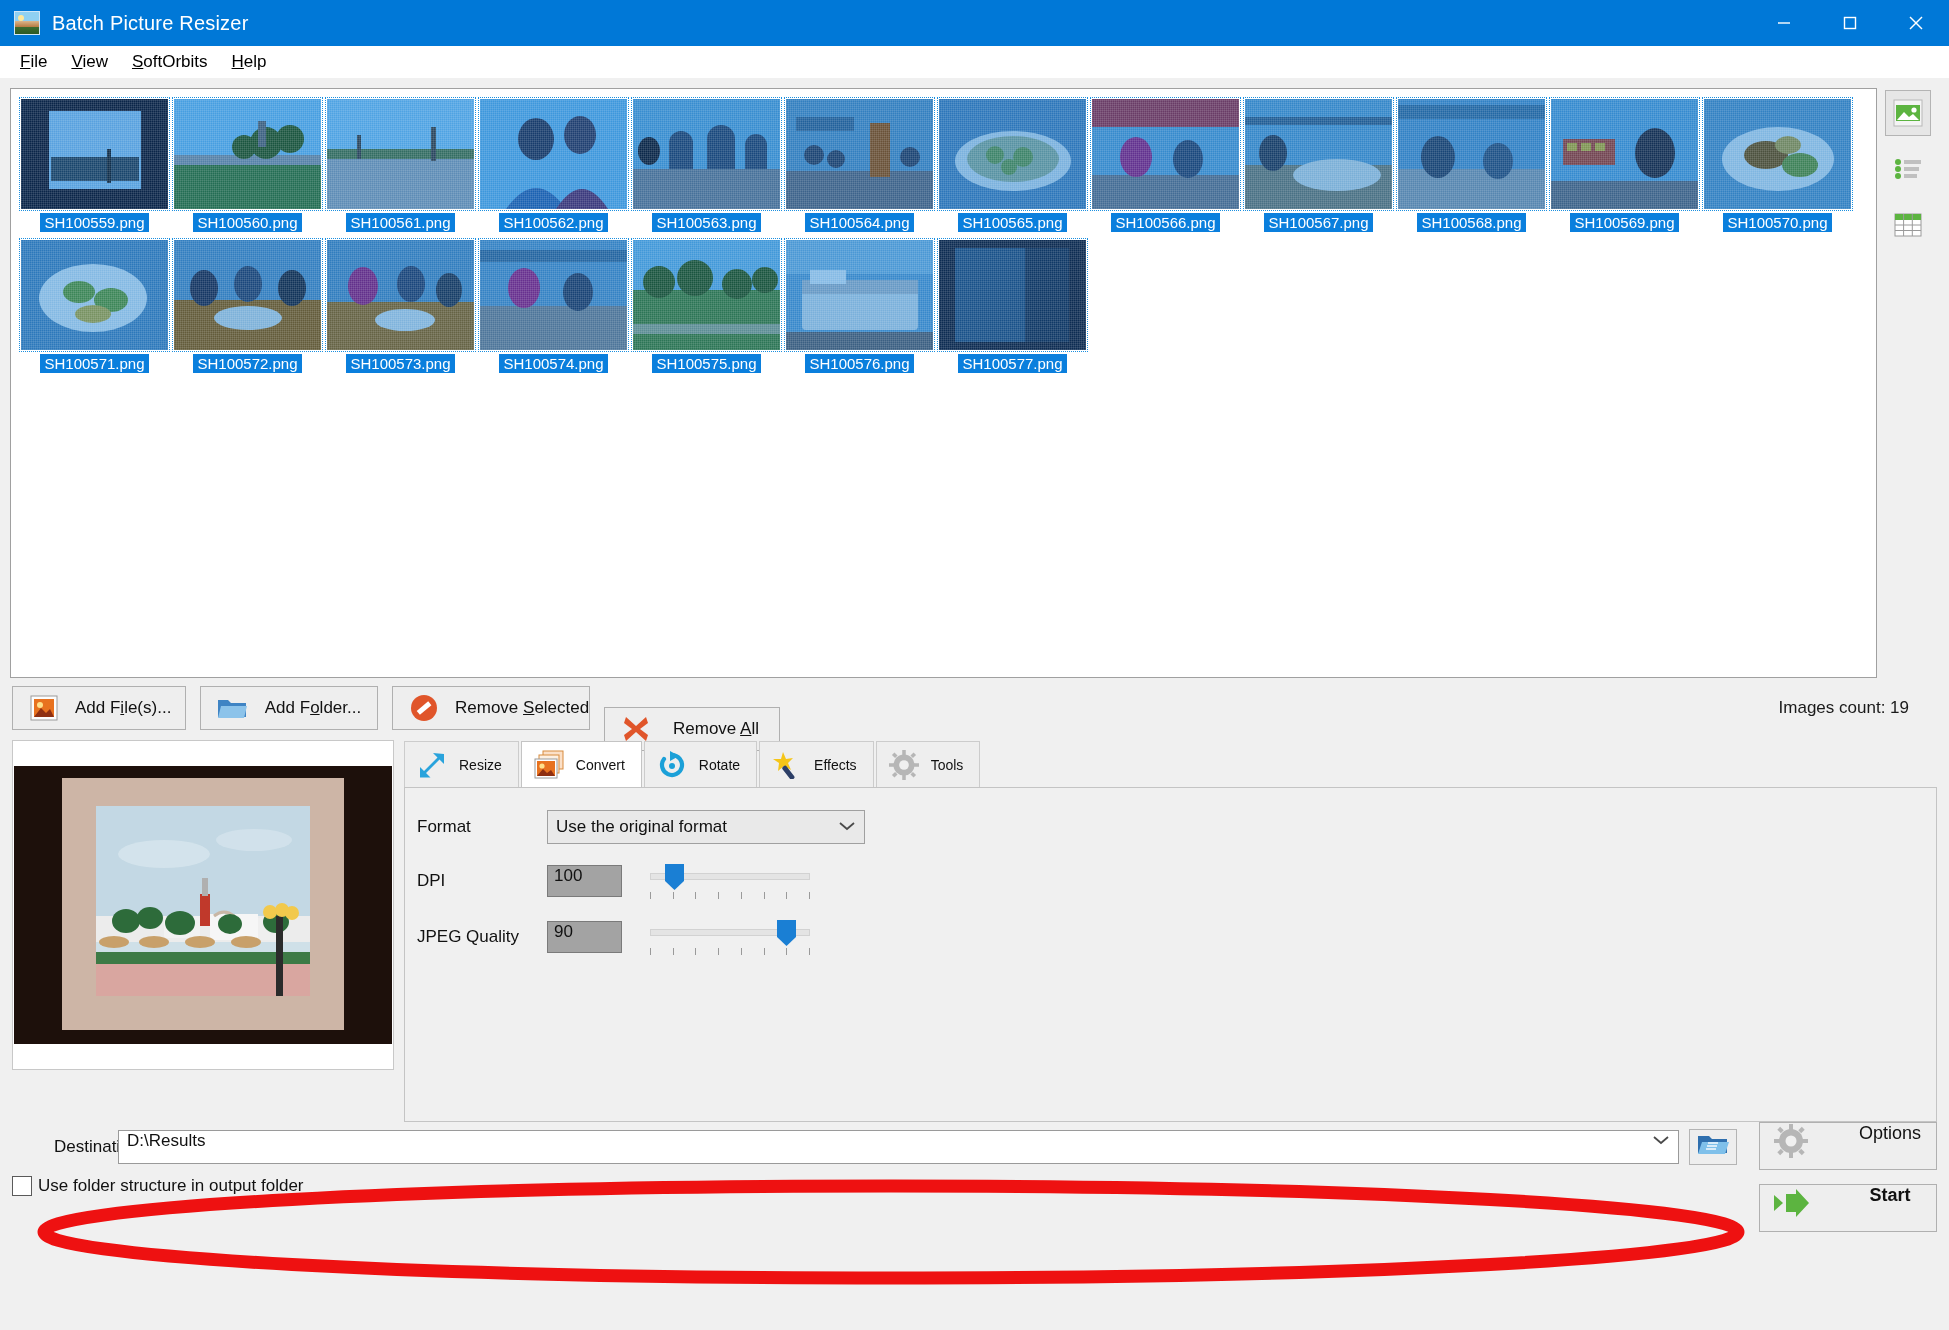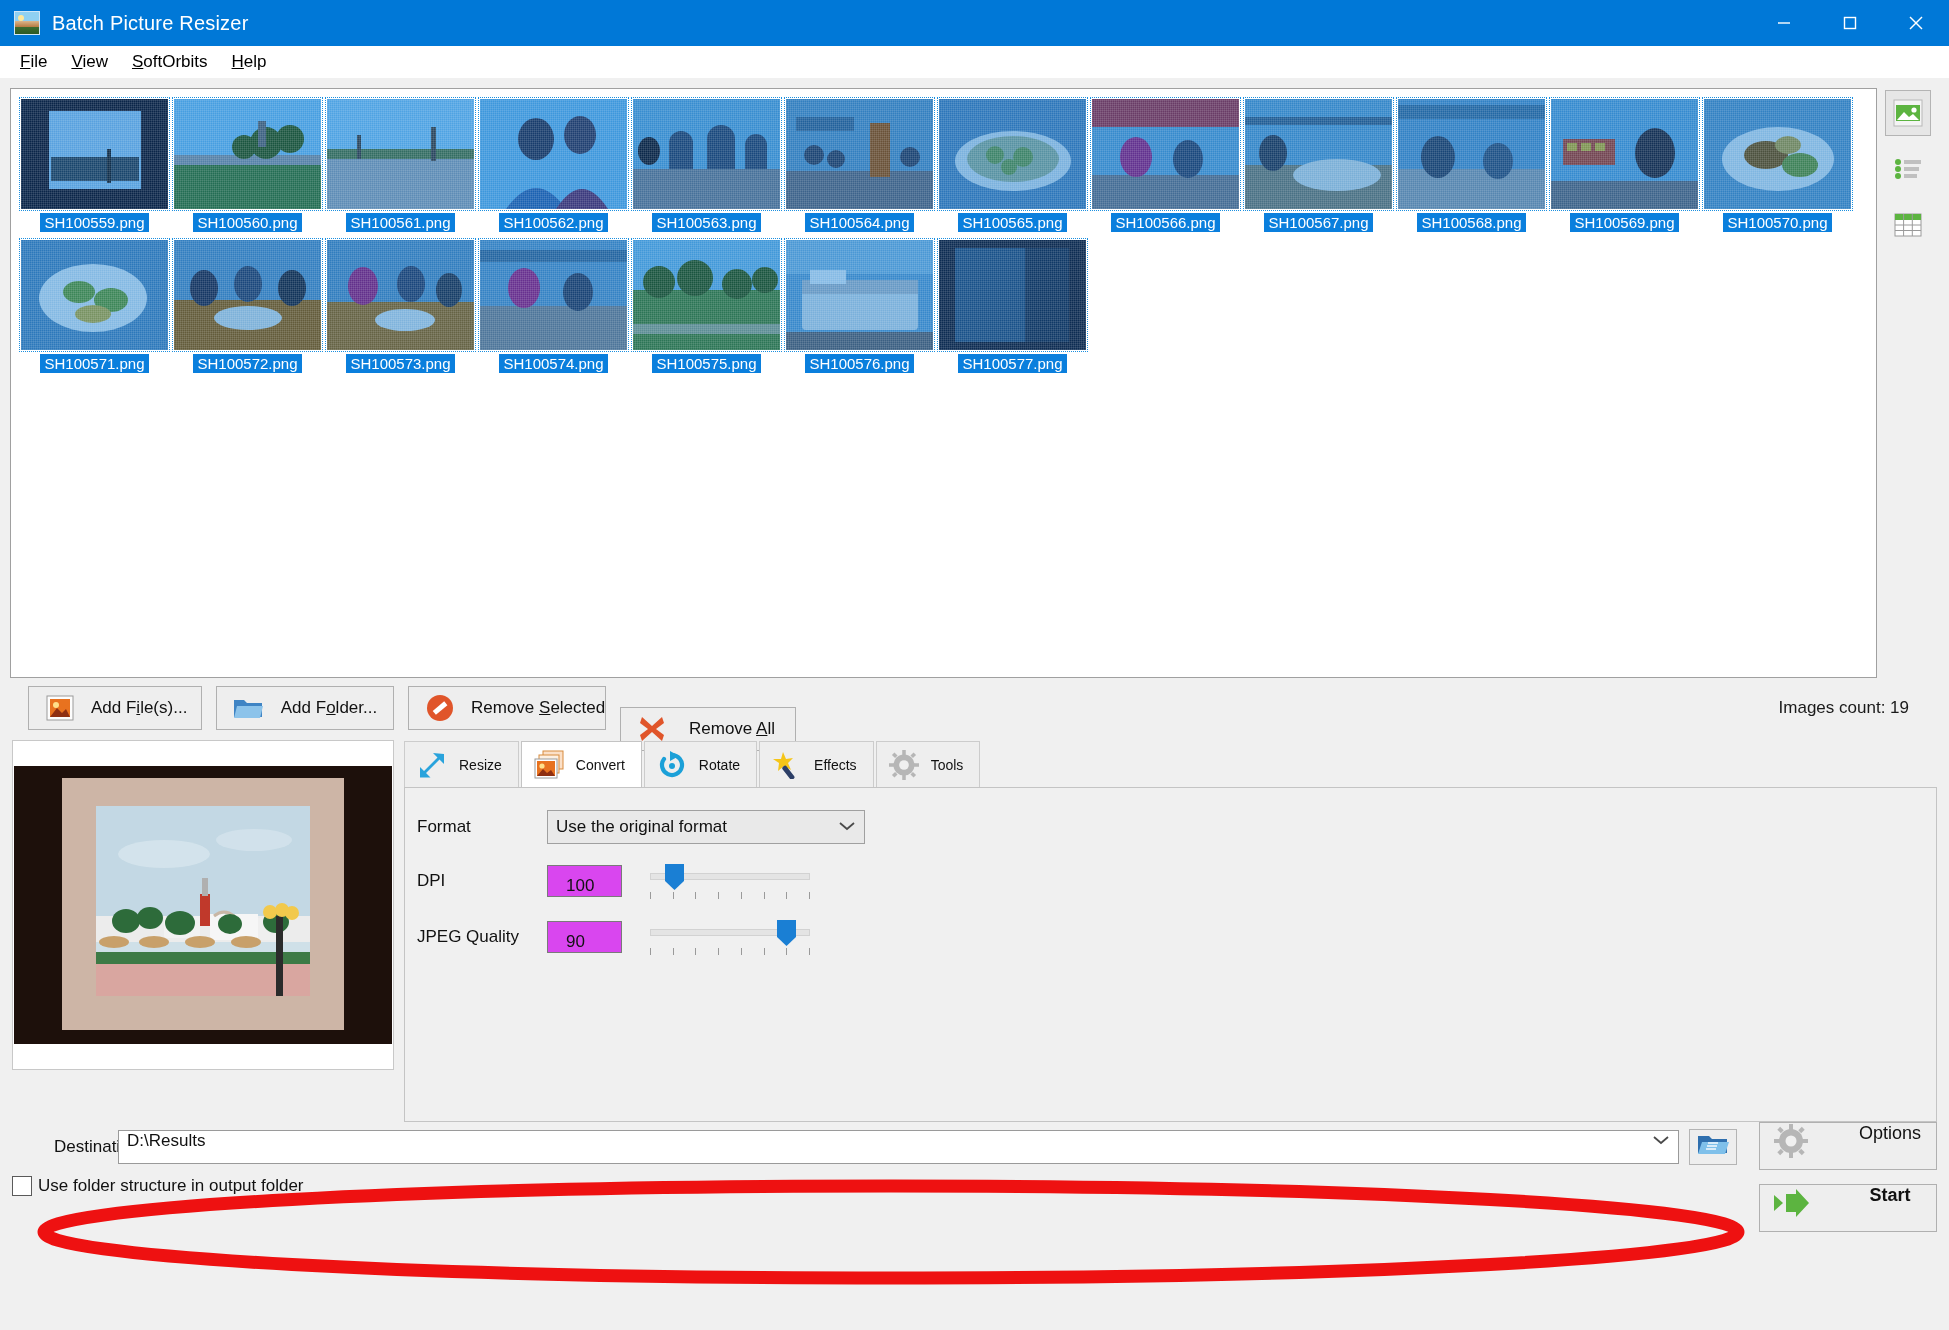--- a/index.html
+++ b/index.html
@@ -142,21 +142,21 @@
     border: 1px solid #b0b0b0;
     display: flex; align-items: center;
     padding: 0 14px;
     margin-right: 14px;
     font-size: 17px; color: #111;
     cursor: default;
   }
   .btn .bicon { width: 34px; height: 32px; margin-right: 14px; flex: 0 0 auto;
                 display:flex; align-items:center; justify-content:center; }
   .btn .blabel { flex: 1 1 auto; text-align: center; white-space: nowrap; }
-  .btn-addfiles { width: 174px; margin-left: 16px; }
+  .btn-addfiles { width: 174px; }
   .btn-addfolder { width: 178px; }
   .btn-removesel { width: 198px; }
   .btn-removeall { width: 176px; margin-top: 42px; }
   .images-count {
     margin-left: auto; font-size: 17px; color: #1a1a1a;
     padding-right: 26px;
   }
 
   
   .lower {
@@ -216,25 +216,25 @@
     background: #e9e9e9;
     border: 1px solid #a0a0a0;
     display: flex; align-items: center;
     padding: 0 8px;
     font-size: 17px; color: #111;
     position: relative;
   }
   .combo .cval { flex: 1 1 auto; white-space: nowrap; overflow: hidden; }
   .numinput {
     width: 75px; height: 32px;
-    background: #d946ef;
+    background: #a3a3a3;
     border: 1px solid #7a7a7a;
     font-size: 17px; color: #111;
-    display: flex; align-items: flex-end;
-    padding: 0 18px;
+    display: flex; align-items: flex-start;
+    padding: 0 6px;
   }
   .slider-wrap {
     margin-left: 28px;
     width: 160px; position: relative; height: 38px;
   }
   .slider-track {
     position: absolute; left: 0; right: 0; top: 11px;
     height: 7px; background: #e4e4e4;
     border: 1px solid #d2d2d2;
   }

